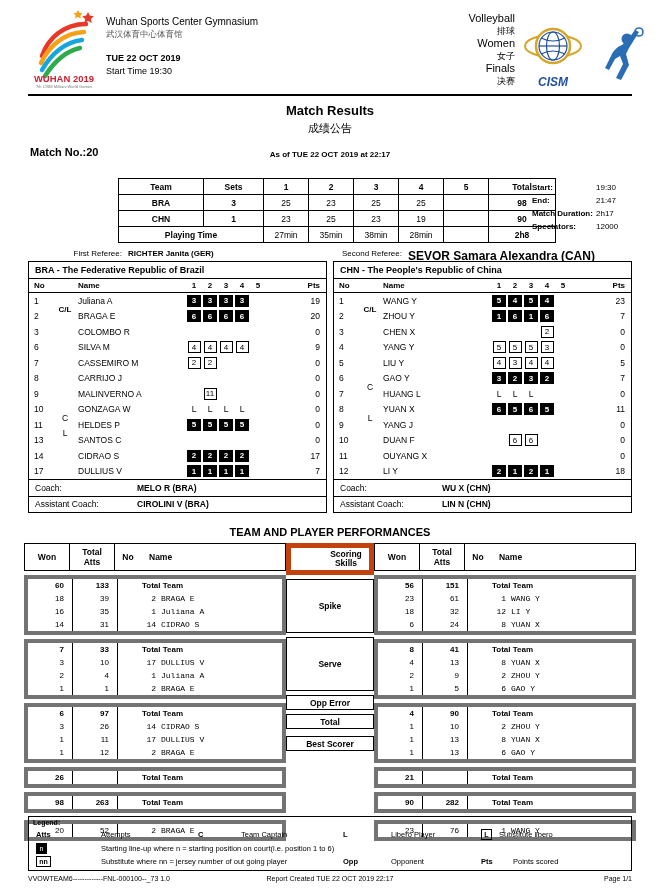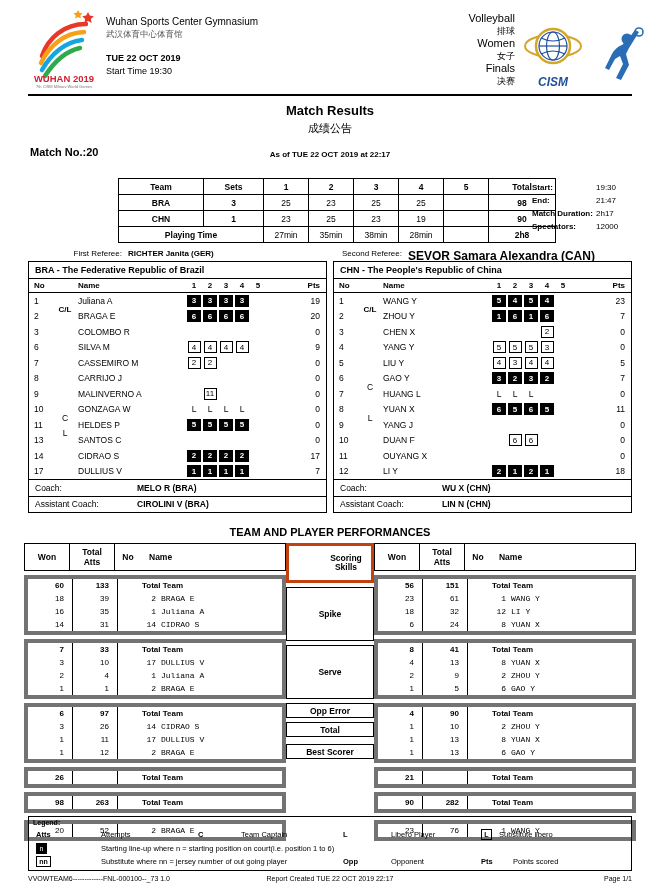--- a/index.html
+++ b/index.html
@@ -77,21 +77,21 @@
   .pgroup{border:4px solid #737373;margin-top:4px;box-sizing:border-box;}
   .pg-last{margin-top:7px;}
   .prow{display:flex;height:13px;align-items:center;font-size:8px;}
   .pd-won,.pd-atts{width:45px;text-align:right;padding-right:8px;border-right:1px solid #000;height:13px;
                    line-height:13px;box-sizing:border-box;}
   .pd-noname{flex:1;display:flex;align-items:center;margin-left:20px;}
   .pd-no{width:18px;text-align:right;font-family:"Liberation Mono",monospace;}
   .pd-name{margin-left:5px;font-family:"Liberation Mono",monospace;}
   .pd-tt{margin-left:4px;font-weight:bold;}
   .ptotal .pd-won,.ptotal .pd-atts{font-weight:bold;}
-  .mid-hdr{height:40px;border:3px solid #c2410c;display:flex;align-items:center;justify-content:center;
+  .mid-hdr{height:32px;border:5px solid #c2410c;display:flex;align-items:center;justify-content:center;
            font-weight:bold;font-size:8.5px;text-align:center;box-sizing:border-box;padding-left:32px;}
   .mid-hdr-text{width:44px;line-height:9px;}
   .mid-box{border:1px solid #000;margin-top:4px;display:flex;align-items:center;justify-content:center;
            font-weight:bold;font-size:8.5px;text-align:left;box-sizing:border-box;}
   .mh54{height:54px;}.mh15{height:15px;}.mid-last{margin-top:7px;}
 
   
   .legend{position:absolute;top:816px;left:28px;right:28px;height:53px;border:1px solid #000;font-size:7.5px;}
   .legend span{position:absolute;white-space:nowrap;}
   .lg-label{left:4px;top:2px;font-size:7px;font-weight:bold;}

